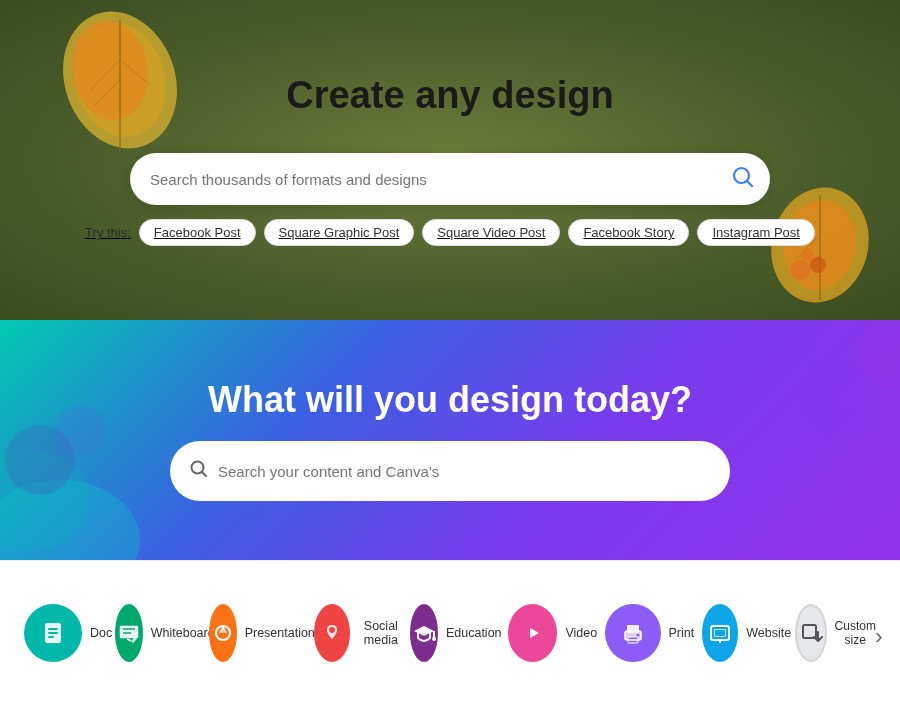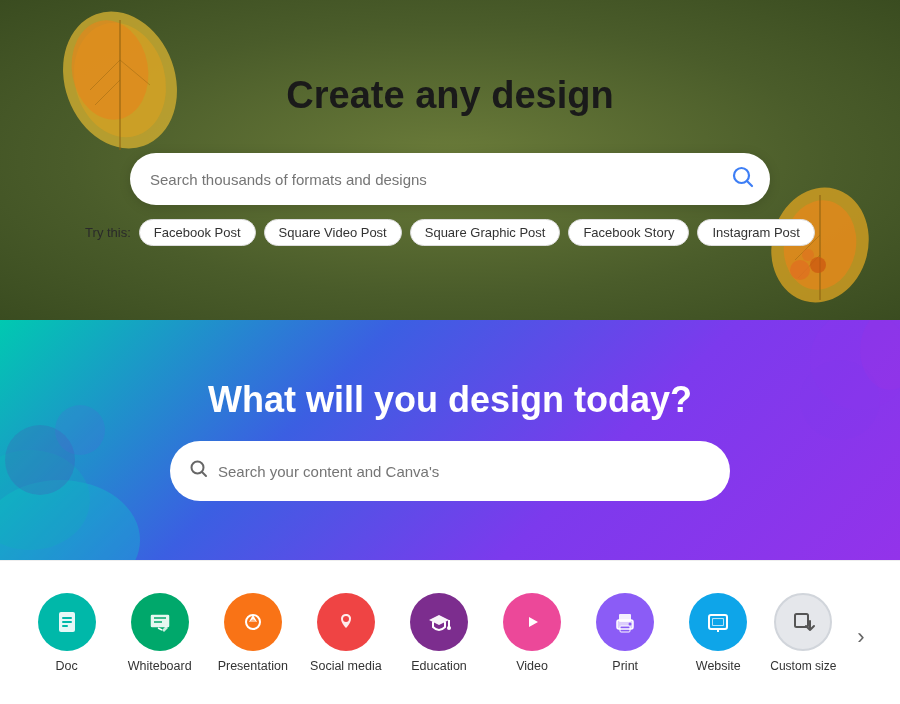--- a/index.html
+++ b/index.html
@@ -56,20 +56,21 @@
     }
 
     .try-this-row {
       display: flex;
       align-items: center;
       gap: 8px;
       margin-top: 14px;
       z-index: 2;
       flex-wrap: wrap;
       justify-content: center;
+      text-decoration: underline;
     }
 
     .try-this-label {
       font-size: 13px;
       color: #2a2a2a;
       font-weight: 500;
     }
 
     .try-chip {
       background: white;
@@ -158,21 +159,21 @@
       display: flex;
       align-items: center;
       padding: 10px 20px;
       border-top: 1px solid #eee;
       gap: 0;
       overflow: hidden;
     }
 
     .nav-item {
       display: flex;
-      flex-direction: column;
+      flex-direction: row;
       align-items: center;
       justify-content: center;
       width: 97px;
       cursor: pointer;
       padding: 8px 4px;
       gap: 8px;
     }
 
     .nav-icon-circle {
       width: 58px;
@@ -241,22 +242,22 @@
       <svg width="22" height="22" viewBox="0 0 22 22" fill="none">
         <circle cx="9.5" cy="9.5" r="7.5" stroke="#3d7ef5" stroke-width="2.2"></circle>
         <line x1="15" y1="15" x2="20" y2="20" stroke="#3d7ef5" stroke-width="2.2" stroke-linecap="round"></line>
       </svg>
     </span>
   </div>
 
   <div class="try-this-row">
     <span class="try-this-label">Try this:</span>
     <span class="try-chip">Facebook Post</span>
+    <span class="try-chip">Square Graphic Post</span>
     <span class="try-chip">Square Video Post</span>
-    <span class="try-chip">Square Graphic Post</span>
     <span class="try-chip">Facebook Story</span>
     <span class="try-chip">Instagram Post</span>
   </div>
 </div>
 
 <div class="banner-section">
 
   <svg class="banner-wave-left" viewBox="0 0 200 180">
     <ellipse cx="60" cy="160" rx="80" ry="60" fill="#00e5c8" opacity="0.4"></ellipse>
     <ellipse cx="30" cy="120" rx="60" ry="50" fill="#00c9b1" opacity="0.3"></ellipse>

